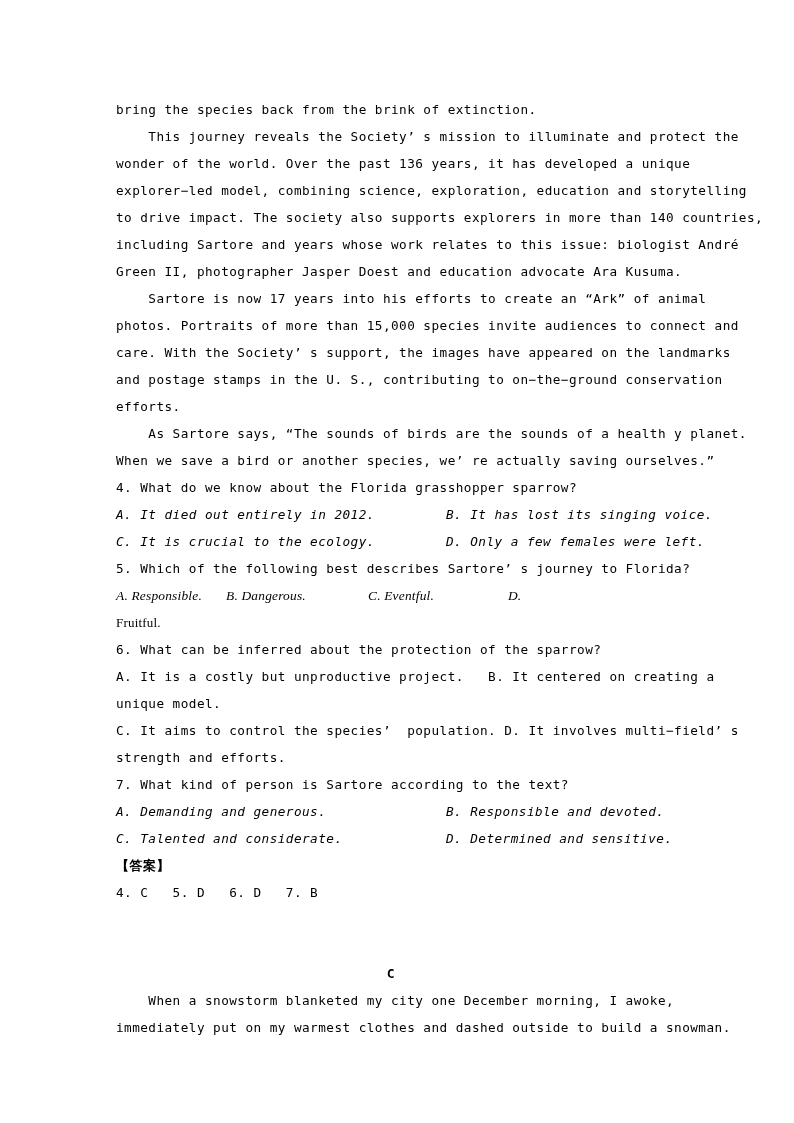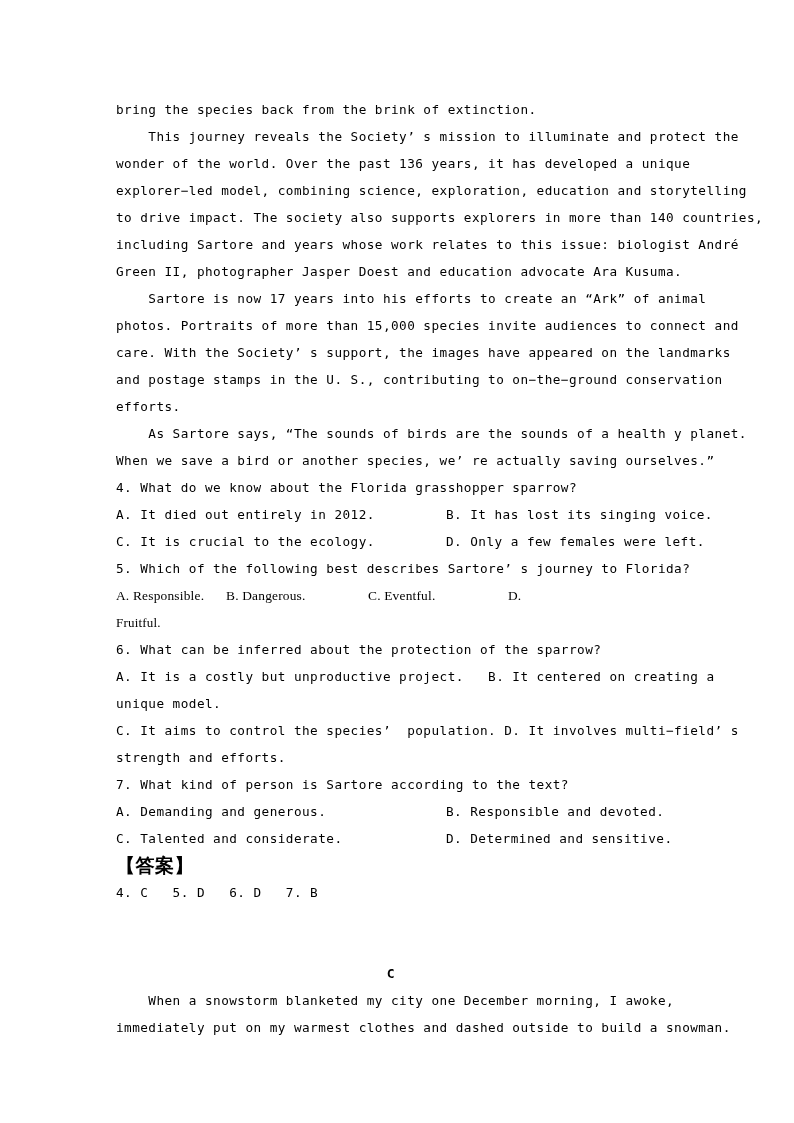--- a/index.html
+++ b/index.html
@@ -38,20 +38,21 @@
     height: 27px;
   }
   
   .optrow {
     position: relative;
     height: 27px;
     font-size: 12.7px;
     line-height: 27px;
     letter-spacing: 0.45px;
     white-space: pre;
+    font-style: italic;
   }
   .optrow .col-a {
     position: absolute;
     left: 0;
     top: 0;
   }
   .optrow .col-b {
     position: absolute;
     left: 330px;
     top: 0;
@@ -70,21 +71,21 @@
     font-family: "Liberation Serif", "DejaVu Serif", serif;
     font-size: 13px;
     line-height: 27px;
     letter-spacing: 0.2px;
     height: 27px;
     white-space: pre;
   }
   
   .answer-head {
     font-weight: bold;
-    font-size: 19px;
+    font-size: 13px;
     line-height: 27px;
     height: 27px;
     letter-spacing: 0.5px;
     white-space: pre;
     font-family: Liberation Sans, sans-serif;
   }
   .answer-keys {
     font-size: 12.7px;
     line-height: 27px;
     height: 27px;

